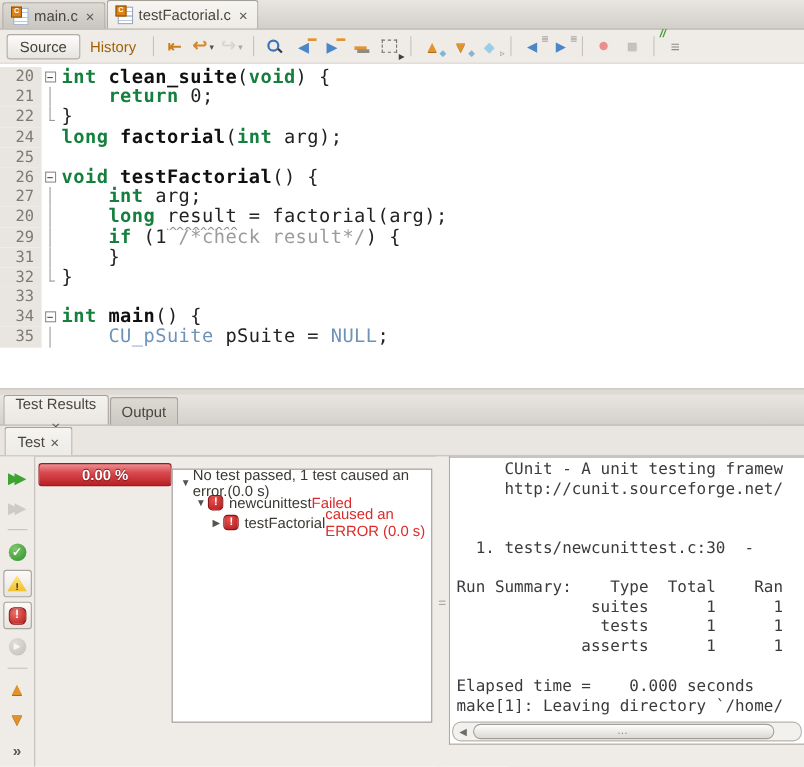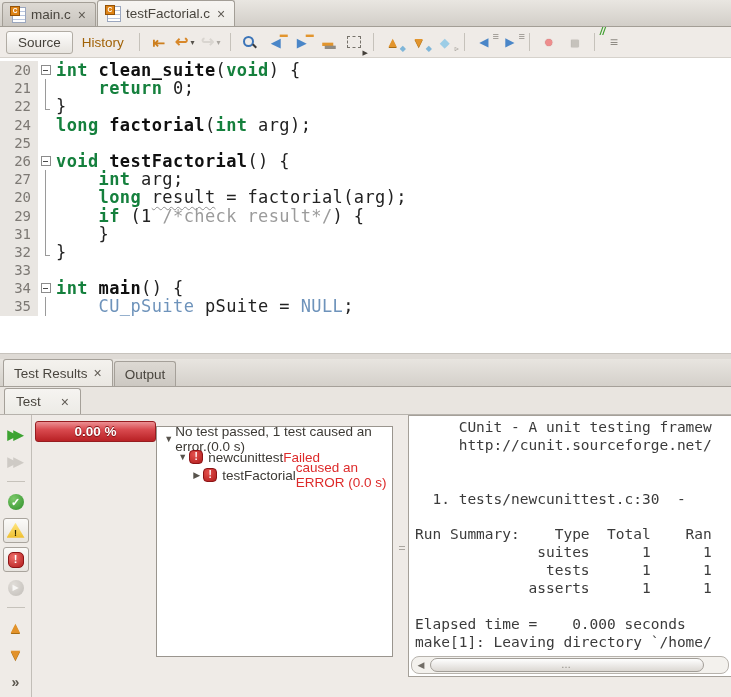--- a/index.html
+++ b/index.html
@@ -86,25 +86,25 @@
   .tok-no{color:#3c3c3c;background:#ede768;}
 
   .hsplit{height:5px;background:#dedad5;border-top:1px solid #c7c3bd;}
 
   
   .btabs{height:28px;background:linear-gradient(#e8e5e0,#d4d0ca);border-bottom:1px solid #a5a099;
          display:flex;align-items:flex-end;padding-left:3px;box-sizing:border-box;}
   .btab{height:24px;display:flex;align-items:center;gap:6px;padding:0 10px;margin-right:1px;
         border:1px solid #a5a099;border-bottom:none;border-radius:3px 3px 0 0;
         background:linear-gradient(#ddd9d3,#ccc8c2);font-size:13.5px;color:#49453e;}
-  .btab.active{background:linear-gradient(#f4f2ee,#eae7e2);height:26px;}
+  .btab.active{background:linear-gradient(#f4f2ee,#eae7e2);height:26px;flex-direction:column;}
   .btab .close{color:#5f5b54;font-size:14px;line-height:1;}
   .subtabs{height:28px;background:#e9e5e0;border-bottom:1px solid #b6b2ac;display:flex;
            align-items:flex-end;padding-left:4px;box-sizing:border-box;}
-  .subtab{height:25px;display:flex;align-items:center;gap:20px;padding:0 11px;
+  .subtab{height:25px;display:flex;align-items:center;gap:5px;padding:0 11px;
           border:1px solid #a5a099;border-bottom:none;border-radius:3px 3px 0 0;
           background:linear-gradient(#f6f4f1,#ecebe6);font-size:13.5px;color:#49453e;}
   .subtab .close{color:#5f5b54;font-size:14px;line-height:1;}
 
   
   .bottom{display:flex;height:283px;}
   .ttool{width:32px;flex:none;display:flex;flex-direction:column;align-items:center;
          padding-top:8px;border-right:1px solid #c2beb8;background:#efebe7;box-sizing:border-box;}
   .tbtn2{width:24px;height:24px;display:flex;align-items:center;justify-content:center;
          margin-bottom:4px;border-radius:3px;position:relative;}

